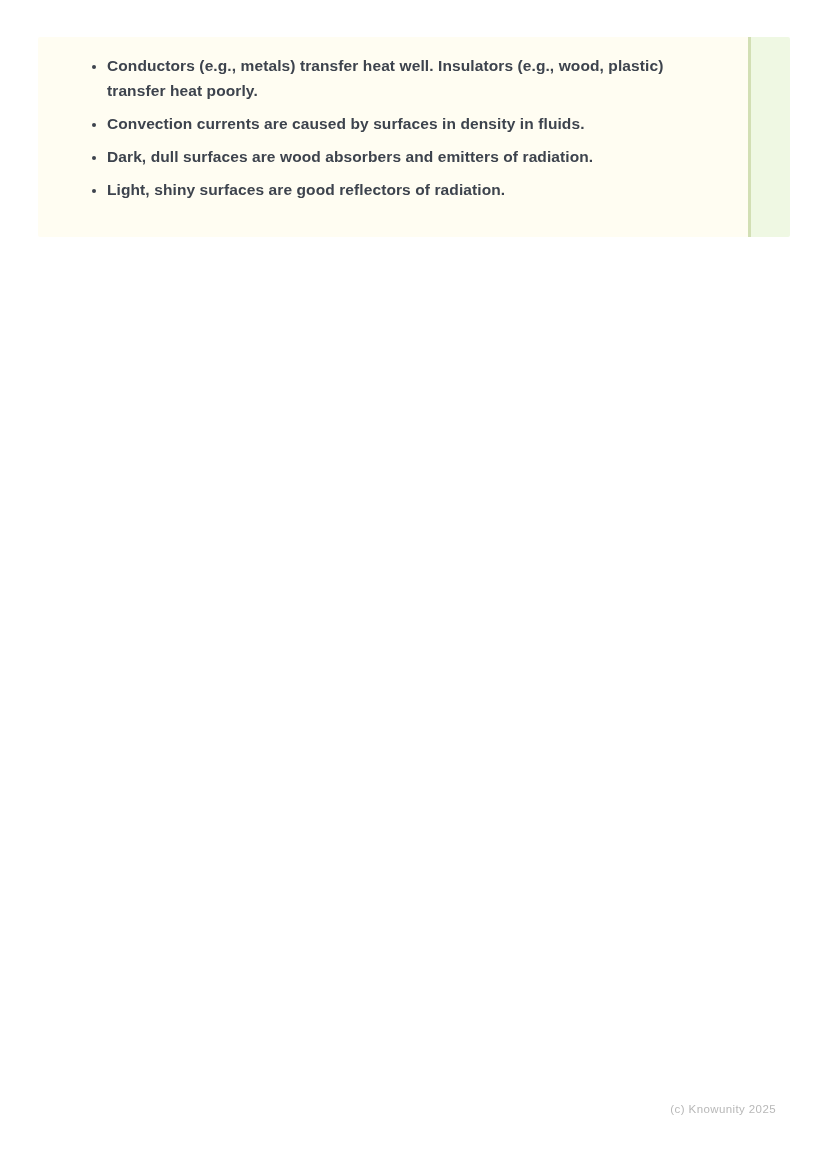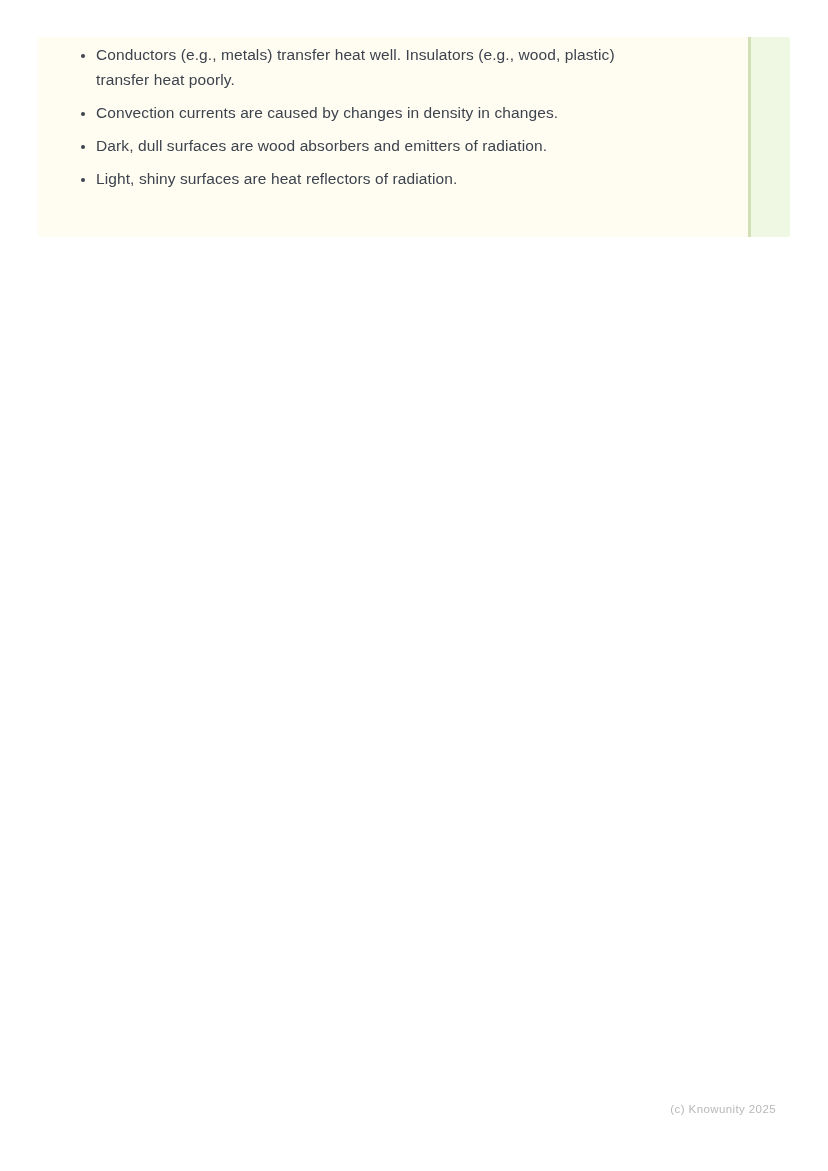--- a/index.html
+++ b/index.html
@@ -34,23 +34,24 @@
     flex: 0 0 3px;
     background: #d2dfb4;
   }
   .note-card .accent-column {
     flex: 0 0 39px;
     background: #eff8e3;
   }
 
   
   .bullet-list {
-    margin: 1px;
+    margin: 12px;
     padding: 4px 0 0 57px;
     list-style: disc outside;
+    font-weight: bold;
   }
   .bullet-list li {
     width: 560px;
     margin: 0 0 8px 0;
     font-size: 15.5px;
     line-height: 25px;
     letter-spacing: 0.1px;
     color: #3d434d;
   }
   .bullet-list li::marker {
@@ -70,22 +71,22 @@
     text-align: center;
   }
 </style>
 </head>
 <body>
 
 <div class="note-card">
   <div class="card-body">
     <ul class="bullet-list">
       <li>Conductors (e.g., metals) transfer heat well. Insulators (e.g., wood, plastic) transfer heat poorly.</li>
-      <li>Convection currents are caused by changes in density in changes.</li>
+      <li>Convection currents are caused by surfaces in density in fluids.</li>
       <li>Dark, dull surfaces are wood absorbers and emitters of radiation.</li>
-      <li>Light, shiny surfaces are heat reflectors of radiation.</li>
+      <li>Light, shiny surfaces are good reflectors of radiation.</li>
     </ul>
   </div>
   <div class="accent-line"></div>
   <div class="accent-column"></div>
 </div>
 
 <div class="footer-copyright">(c) Knowunity 2025</div>
 
 </body></html>

